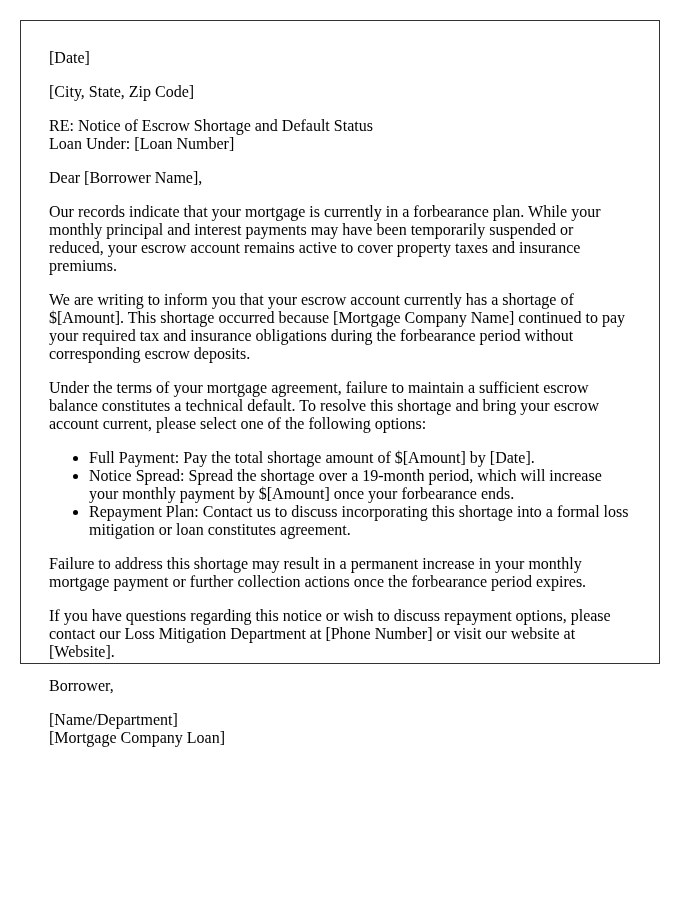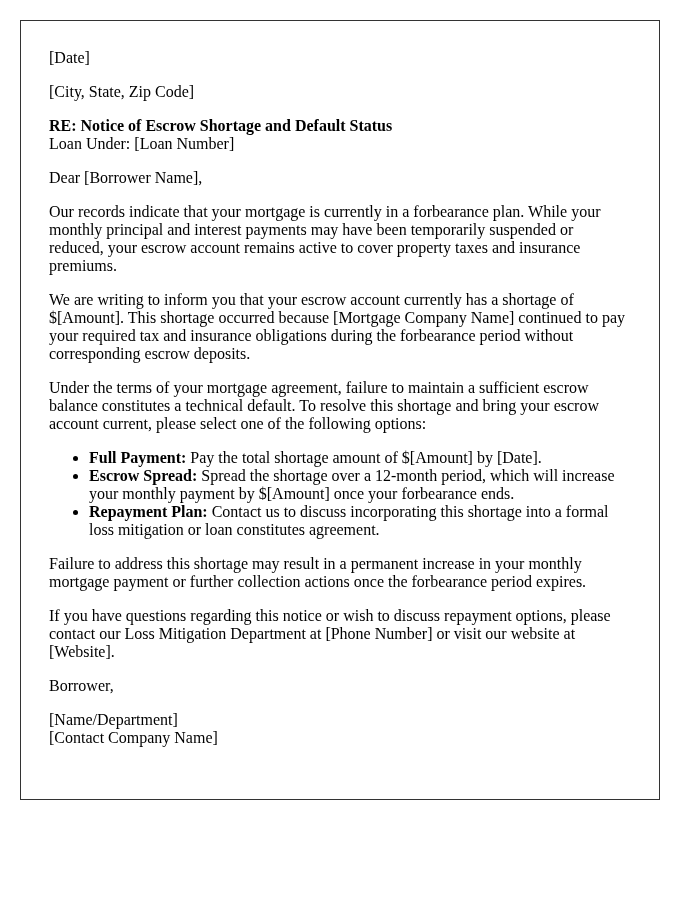--- a/index.html
+++ b/index.html
@@ -1,28 +1,28 @@
 <!DOCTYPE html>
 <html><head>
 <meta charset="utf-8">
 <style>
   html, body { margin: 0; padding: 0; background: #ffffff; }
   body { width: 700px; height: 900px; position: relative; font-family: "Liberation Serif", "DejaVu Serif", serif; color: #000; }
   .letter {
     position: absolute; left: 20px; top: 20px;
-    width: 640px; height: 780px;
+    width: 640px; height: 644px;
     border: 1px solid #333;
     box-sizing: border-box;
     padding: 28px 28px 0 28px;
     font-size: 16px; line-height: 18px;
   }
   .letter p { margin: 0 0 16px 0; }
   ul { margin: 11px 0 16px 0; padding-left: 40px; }
   li { line-height: 18px; }
-  b { font-weight: bold; }
+  b { font-weight: normal; }
 </style>
 </head>
 <body>
 
 <div class="letter">
   <p>[Date]</p>
 
   <p class="block">
     <span style="display:block">[City, State, Zip Code]</span>
   </p>
@@ -33,26 +33,26 @@
   </p>
 
   <p>Dear [Borrower Name],</p>
 
   <p>Our records indicate that your mortgage is currently in a forbearance plan. While your monthly principal and interest payments may have been temporarily suspended or reduced, your escrow account remains active to cover property taxes and insurance premiums.</p>
   <p>We are writing to inform you that your escrow account currently has a shortage of $[Amount]. This shortage occurred because [Mortgage Company Name] continued to pay your required tax and insurance obligations during the forbearance period without corresponding escrow deposits.</p>
   <p>Under the terms of your mortgage agreement, failure to maintain a sufficient escrow balance constitutes a technical default. To resolve this shortage and bring your escrow account current, please select one of the following options:</p>
 
   <ul>
     <li><b>Full Payment:</b><span> Pay the total shortage amount of $[Amount] by [Date].</span></li>
-    <li><b>Escrow Spread:</b><span> Spread the shortage over a 12-month period, which will increase your monthly payment by $[Amount] once your forbearance ends.</span></li>
+    <li><b>Notice Spread:</b><span> Spread the shortage over a 19-month period, which will increase your monthly payment by $[Amount] once your forbearance ends.</span></li>
     <li><b>Repayment Plan:</b><span> Contact us to discuss incorporating this shortage into a formal loss mitigation or loan constitutes agreement.</span></li>
   </ul>
 
   <p>Failure to address this shortage may result in a permanent increase in your monthly mortgage payment or further collection actions once the forbearance period expires.</p>
   <p>If you have questions regarding this notice or wish to discuss repayment options, please contact our Loss Mitigation Department at [Phone Number] or visit our website at [Website].</p>
 
   <p>Borrower,</p>
 
   <p class="block">
     <span style="display:block">[Name/Department]</span>
-    <span style="display:block">[Contact Company Name]</span>
+    <span style="display:block">[Mortgage Company Loan]</span>
   </p>
 </div>
 
 </body></html>

